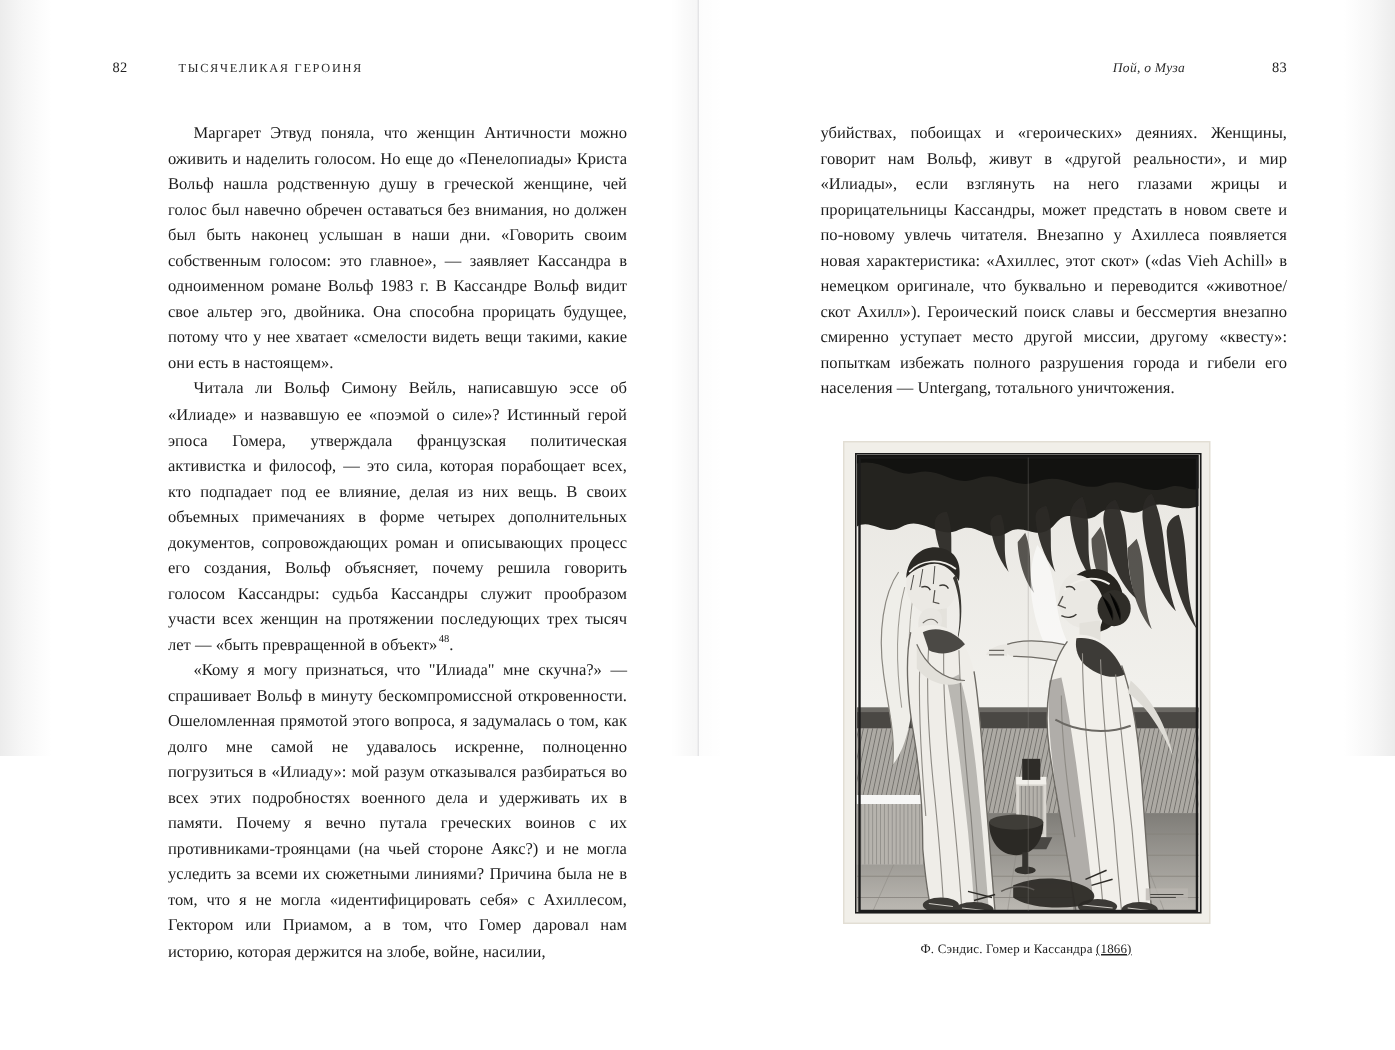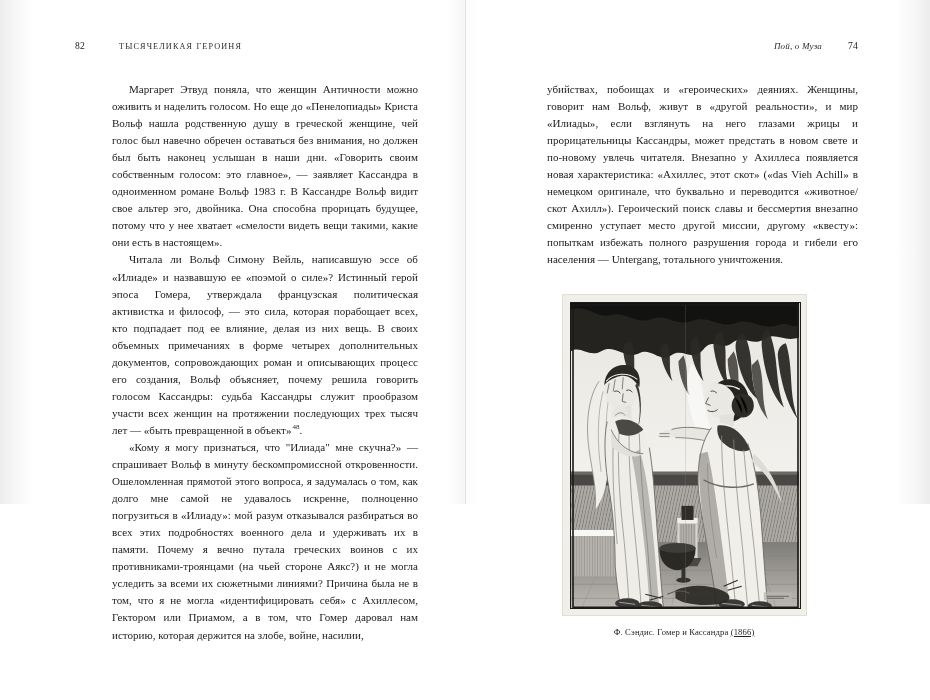--- a/index.html
+++ b/index.html
@@ -71,21 +71,21 @@
   
   .runhead {
     display: flex;
     align-items: baseline;
     height: 16px;
     font-size: 8.2px;
     letter-spacing: 0.09em;
     color: #2b2b2b;
   }
   .runhead-left  { justify-content: flex-start; }
-  .runhead-right { justify-content: flex-end; }
+  .runhead-right { justify-content: flex-end; gap: 32px; }
 
   .folio {
     font-size: 9.6px;
     letter-spacing: 0.02em;
     font-variant-numeric: oldstyle-nums;
     color: #222;
   }
   .runtitle {
     font-size: 8.2px;
     letter-spacing: 0.14em;
@@ -191,21 +191,21 @@
   </div>
 
   <div class="spine-shadow"></div>
   <div class="spine"></div>
 
   <div class="page page-right">
     <div class="page-inner">
 
       <div class="runhead runhead-right">
         <span class="runtitle runtitle-italic">Пой, о Муза</span>
-        <span class="folio">74</span>
+        <span class="folio">83</span>
       </div>
 
       <div class="body-text">
         <p class="noindent">убийствах, побоищах и «героических» деяниях. Женщины, говорит нам Вольф, живут в «другой реальности», и мир «Илиады», если взглянуть на него глазами жрицы и прорицательницы Кассандры, может предстать в новом свете и по-новому увлечь читателя. Внезапно у Ахиллеса появляется новая характеристика: «Ахиллес, этот скот» («das Vieh Achill» в немецком оригинале, что буквально и переводится «животное/скот Ахилл»). Героический поиск славы и бессмертия внезапно смиренно уступает место другой миссии, другому «квесту»: попыткам избежать полного разрушения города и гибели его населения — Untergang, тотального уничтожения.</p>
       </div>
 
       <div class="figure">
         <div class="plate">
           <div class="plate-inner">
 

